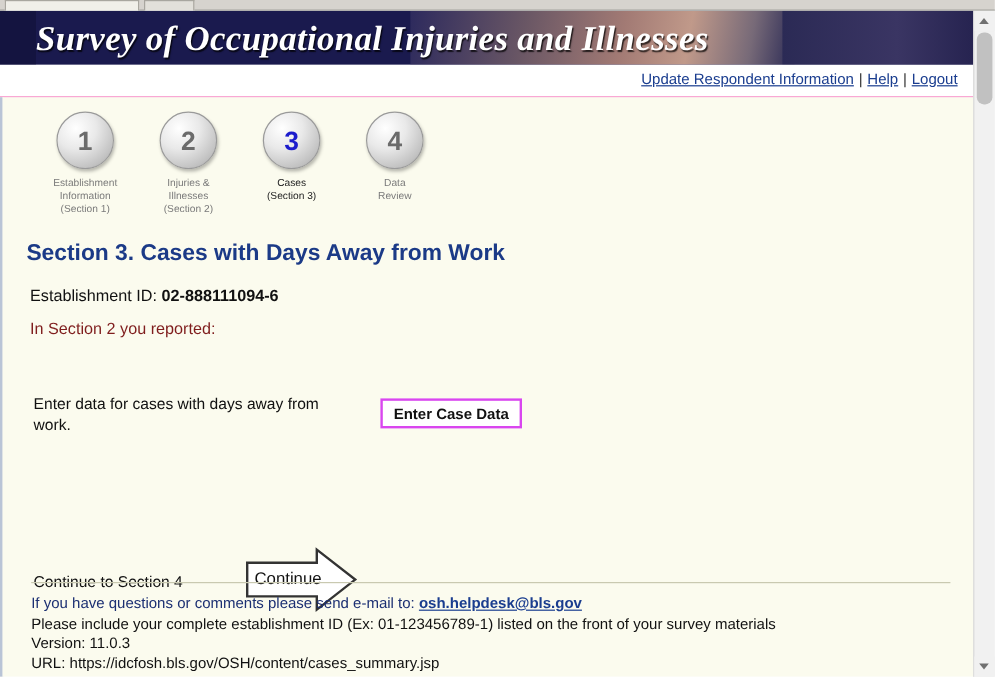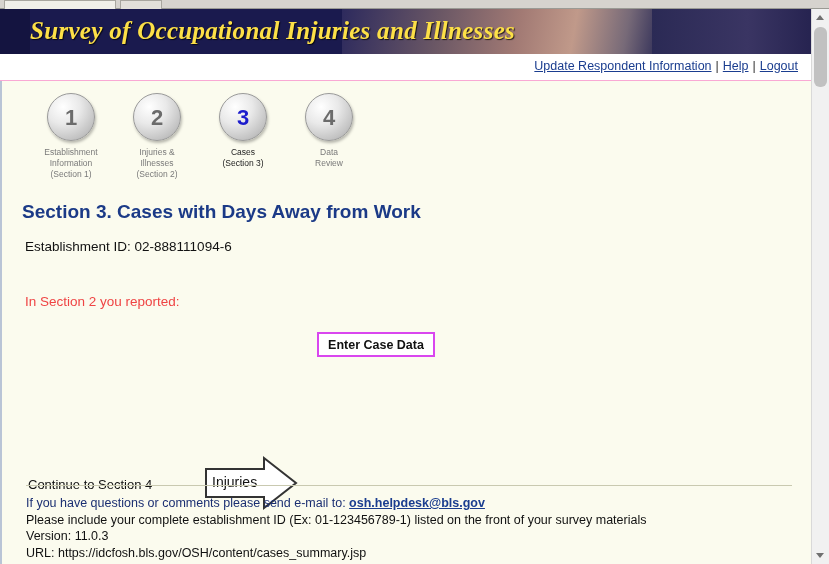--- a/index.html
+++ b/index.html
@@ -124,22 +124,22 @@
     width: 30px; height: 45px;
     background: #141440;
   }
   .banner-title {
     position: absolute;
     left: 30px;
     top: 8px;
     font-family: "Liberation Serif", serif;
     font-style: italic;
     font-weight: bold;
-    font-size: 25px;
-    color: #fde047;
+    font-size: 29px;
+    color: #ffffff;
     letter-spacing: 0.3px;
     text-shadow: 1px 1px 1px rgba(0,0,0,0.75);
     white-space: nowrap;
   }
 
   
   .toplinks {
     position: absolute;
     left: 0;
     top: 45px;
@@ -240,29 +240,28 @@
     font-family: "Liberation Sans", sans-serif;
   }
 
   .estab {
     position: absolute;
     left: 23px;
     top: 158px;
     font-size: 13.5px;
     color: #111;
   }
-  .estab b { font-weight: normal; }
+  .estab b { font-weight: bold; }
 
   .reported {
     position: absolute;
     left: 23px;
     top: 185px;
     font-size: 13.5px;
-    color: #ef4444;
-    margin-top: 28px;
+    color: #7f1d1d;
   }
 
   .caseline {
     position: absolute;
     left: 23px;
     top: 214px;
     font-size: 13.5px;
     color: #111;
   }
   .caseline .num {
@@ -400,31 +399,32 @@
     <div class="sec-title">Section 3. Cases with Days Away from Work</div>
 
     <div class="estab">
       <span>Establishment ID:</span>
       <b>02-888111094-6</b>
     </div>
 
     <div class="reported">In Section 2 you reported:</div>
 
 
+    <div class="enterline">Enter data for cases with days away from work.</div>
 
     <button class="btn-case">Enter Case Data</button>
 
     <div class="continue-text">Continue to Section 4</div>
 
     <div class="arrow-btn">
       <svg width="94" height="56" viewBox="0 0 94 56">
         <polygon points="2,14 60,14 60,3 92,28 60,53 60,42 2,42" fill="#ffffff" stroke="#333333" stroke-width="2" stroke-linejoin="miter"></polygon>
         <polygon points="4,44 62,44 62,48 4,48" fill="#9aa0a6" opacity="0.0"></polygon>
       </svg>
-      <div class="arrow-label">Injuries</div>
+      <div class="arrow-label">Continue</div>
     </div>
 
     <div class="hr"></div>
 
     <div class="footer">
       <div class="l1">
         <span>If you have questions or comments please send e-mail to:</span>
         <a>osh.helpdesk@bls.gov</a>
       </div>
       <div class="plain">Please include your complete establishment ID (Ex: 01-123456789-1) listed on the front of your survey materials</div>

